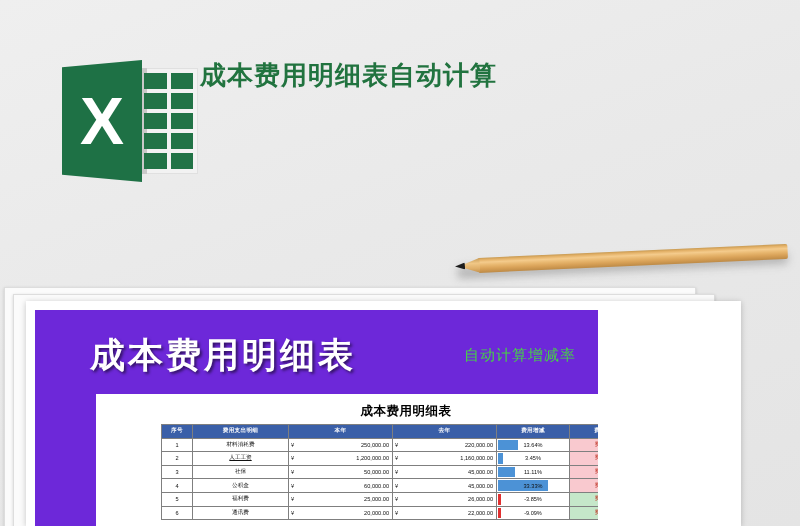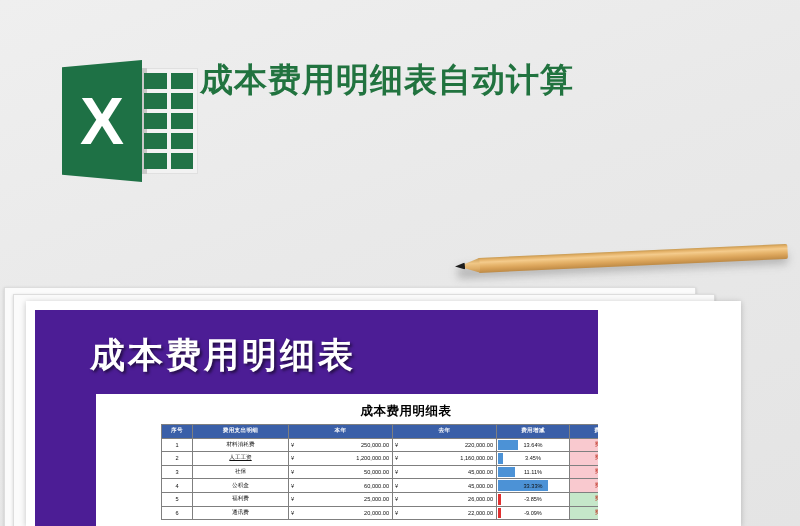--- a/index.html
+++ b/index.html
@@ -69,21 +69,21 @@
     background: #c9c9c9;
   }
 
   #banner-text {
     position: absolute;
     left: 200px; top: 60px;
     width: 580px;
   }
   #banner-title {
     color: #21733f;
-    font-size: 33px;
+    font-size: 26px;
     font-weight: bold;
     letter-spacing: 1px;
     line-height: 1.2;
     white-space: nowrap;
   }
   #banner-sub {
     margin-top: 13px;
     color: #4a4a4a;
     font-size: 27px;
     font-weight: normal;
@@ -146,21 +146,21 @@
     position: absolute;
     left: 26px; top: 301px;
     width: 715px; height: 225px;
     background: #ffffff;
     box-shadow: 0 1px 6px rgba(0,0,0,0.22);
   }
   #preview-inner {
     position: absolute;
     left: 9px; top: 9px;
     width: 563px; height: 216px;
-    background: #4c1d95;
+    background: #6d28d9;
     overflow: hidden;
   }
   #preview-heading {
     position: absolute;
     left: 55px; top: 22px;
     color: #ffffff;
     font-size: 35px;
     font-weight: bold;
     font-family: "DejaVu Serif", "Liberation Serif", serif;
     letter-spacing: 3px;
@@ -294,20 +294,21 @@
   </div>
 
   <div class="sheet-stack" id="sheet3"></div>
   <div class="sheet-stack" id="sheet2"></div>
 
   <div id="preview-card">
     <div id="preview-inner">
 
       <div id="preview-heading">成本费用明细表</div>
 
+      <div id="preview-note">自动计算增减率</div>
 
       <div id="worksheet">
 
         <div id="ws-title">成本费用明细表</div>
 
         <table id="xls-table">
           <thead>
             <tr>
               <th class="c-no">序号</th>
               <th class="c-item">费用支出明细</th>

